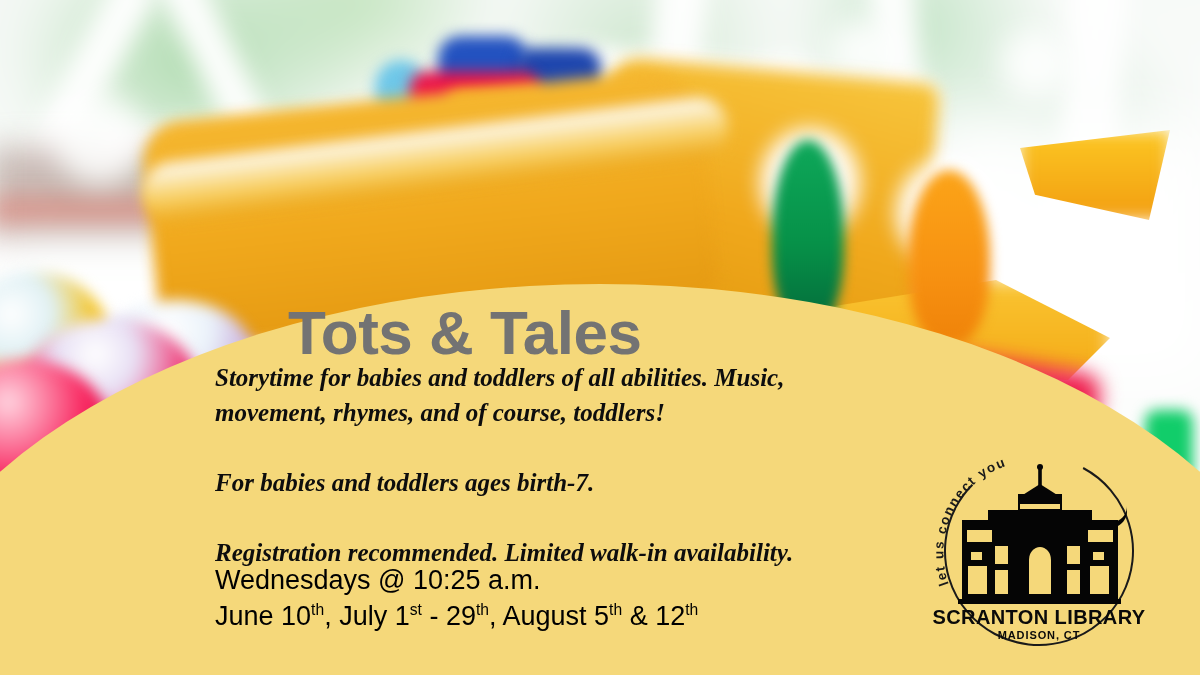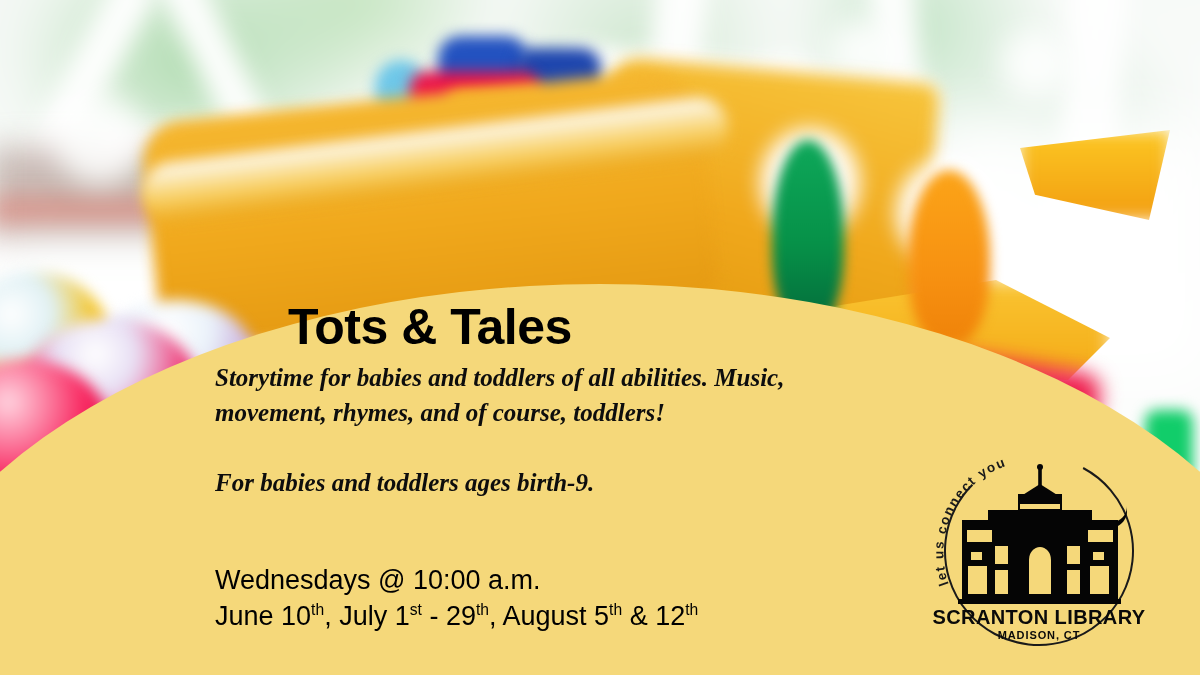--- a/index.html
+++ b/index.html
@@ -203,25 +203,25 @@
   .content {
     position: absolute;
     inset: 0;
     color: #000000;
   }
   .title {
     position: absolute;
     left: 288px;
     top: 302px;
     font-family: "Liberation Sans", sans-serif;
-    font-size: 50px;
+    font-size: 62px;
     font-weight: bold;
     letter-spacing: -0.5px;
     line-height: 1;
-    color: #000000;
+    color: #737373;
   }
   .serif-block {
     position: absolute;
     left: 215px;
     top: 360px;
     width: 680px;
     font-family: Liberation Serif, serif;
     font-style: italic;
     font-weight: bold;
     font-size: 25px;
@@ -337,26 +337,27 @@
   <div class="yellow-fill"></div>
 
   <div class="content">
 
     <div class="title">Tots &amp; Tales</div>
 
     <div class="serif-block">
       <p>Storytime for babies and toddlers of all abilities. Music,</p>
       <p>movement, rhymes, and of course, toddlers!</p>
       <div class="gap"></div>
-      <p>For babies and toddlers ages birth-9.</p>
+      <p>For babies and toddlers ages birth-7.</p>
       <div class="gap"></div>
+      <p>Registration recommended. Limited walk-in availability.</p>
     </div>
 
     <div class="sans-lines">
-      <span class="line">Wednesdays @ 10:00 a.m.</span>
+      <span class="line">Wednesdays @ 10:25 a.m.</span>
       <span class="line" id="dates-line">June 10<sup>th</sup>, July 1<sup>st</sup> - 29<sup>th</sup>, August 5<sup>th</sup> &amp; 12<sup>th</sup></span>
     </div>
 
   </div>
 
   <div class="logo">
     <svg viewBox="0 0 218 218" xmlns="http://www.w3.org/2000/svg">
       <defs>
         <path id="arcPath" d="M 22,150 A 92,92 0 0 1 128,22" fill="none"></path>
       </defs>

